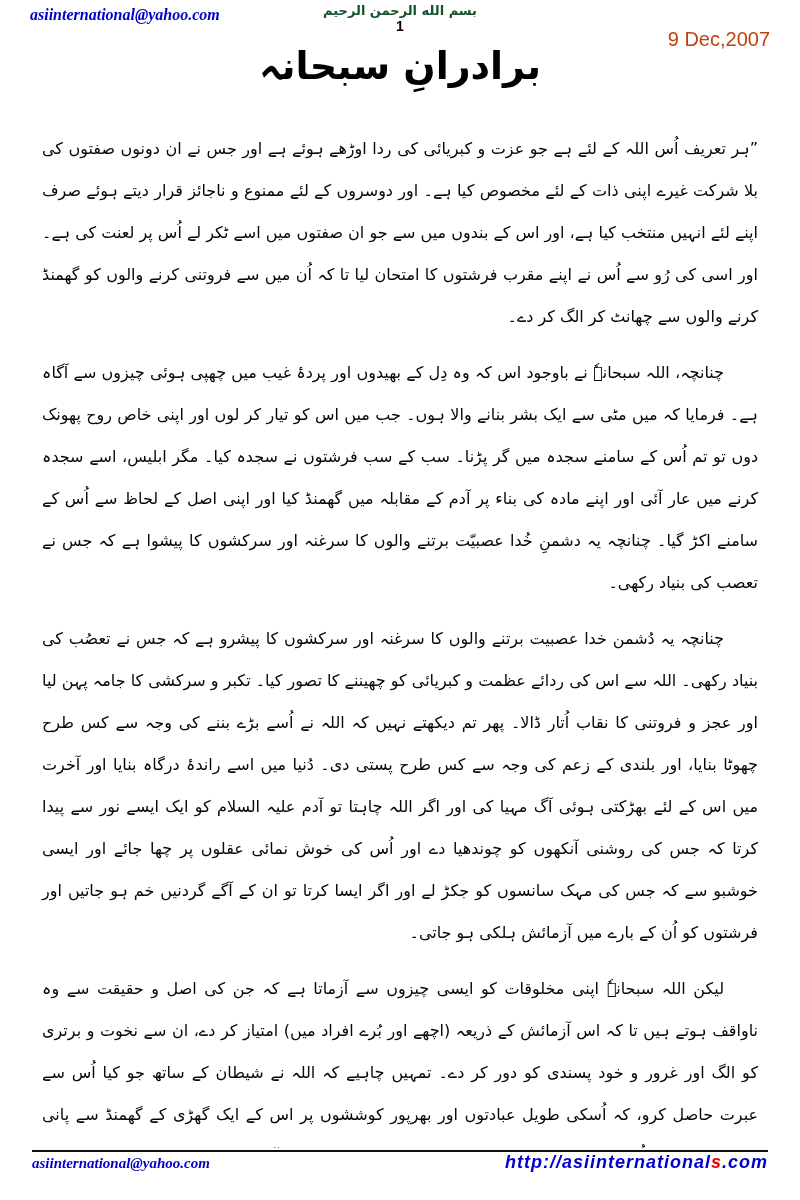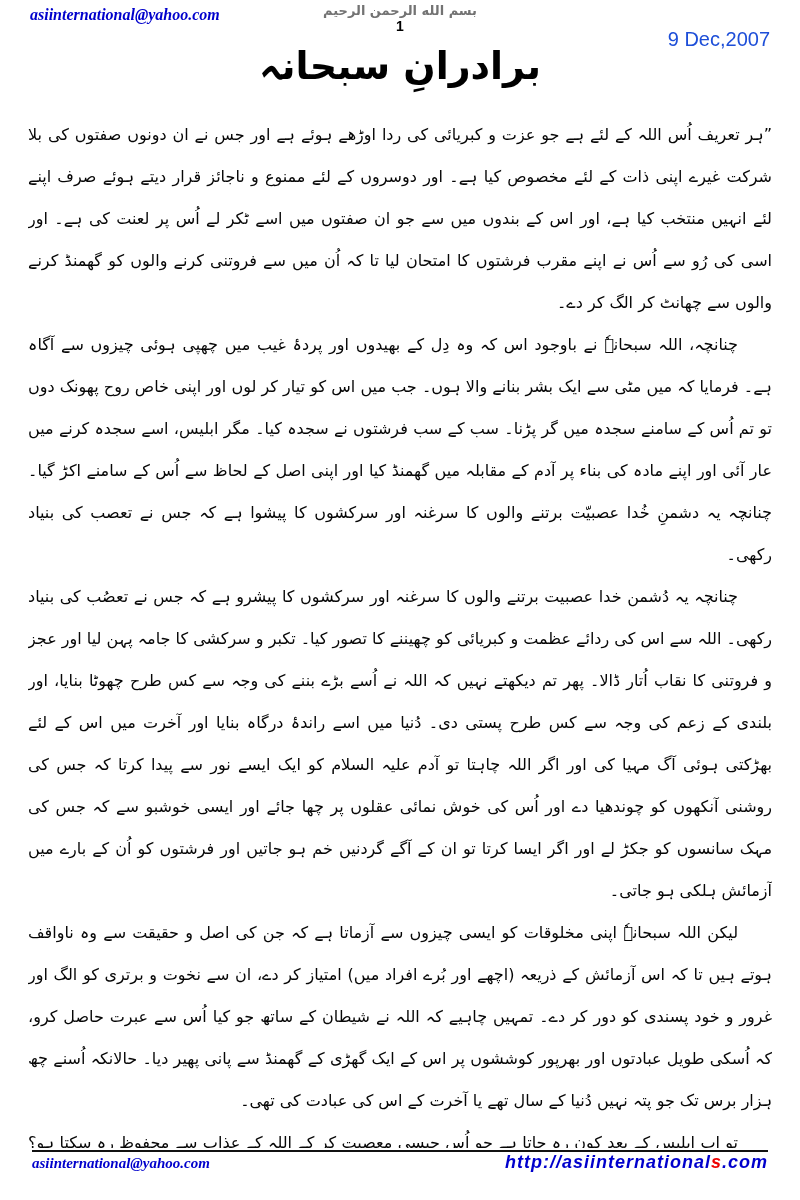--- a/index.html
+++ b/index.html
@@ -29,35 +29,35 @@
     left: 50%; top: 2px;
     transform: translateX(-50%);
     text-align: center;
   }
   .bismillah {
     font-family: "DejaVu Sans", sans-serif;
     font-size: 13px;
     font-weight: bold;
     direction: rtl;
     line-height: 18px;
-    color: #737373;
+    color: #14532d;
   }
   .page-number {
     font-family: "Liberation Sans", sans-serif;
     font-size: 14px;
     font-weight: bold;
     line-height: 13px;
     color: #000000;
   }
   .date {
     position: absolute;
     right: 30px; top: 28px;
     font-family: "Liberation Sans", sans-serif;
     font-size: 20px;
-    color: #1d4ed8;
+    color: #c2410c;
   }
   .title {
     position: absolute;
     left: 0; right: 0; top: 44px;
     text-align: center;
     direction: rtl;
     font-family: "DejaVu Sans", sans-serif;
     font-size: 38px;
     font-weight: bold;
     letter-spacing: 1px;
@@ -71,21 +71,21 @@
     right: 28px;
     height: 1034px;
     overflow: hidden;
     direction: rtl;
     text-align: justify;
     font-family: "DejaVu Sans", sans-serif;
     font-size: 16px;
     line-height: 42px;
     color: #060606;
   }
-  .doc-body p { text-indent: 34px; margin: 0; }
+  .doc-body p { text-indent: 34px; margin: 14px; }
   .doc-body p.no-indent { text-indent: 0; }
   
   .footer-rule {
     position: absolute;
     left: 32px; right: 32px;
     top: 1150px;
     border-top: 2px solid #111111;
   }
   .footer-row {
     position: absolute;

